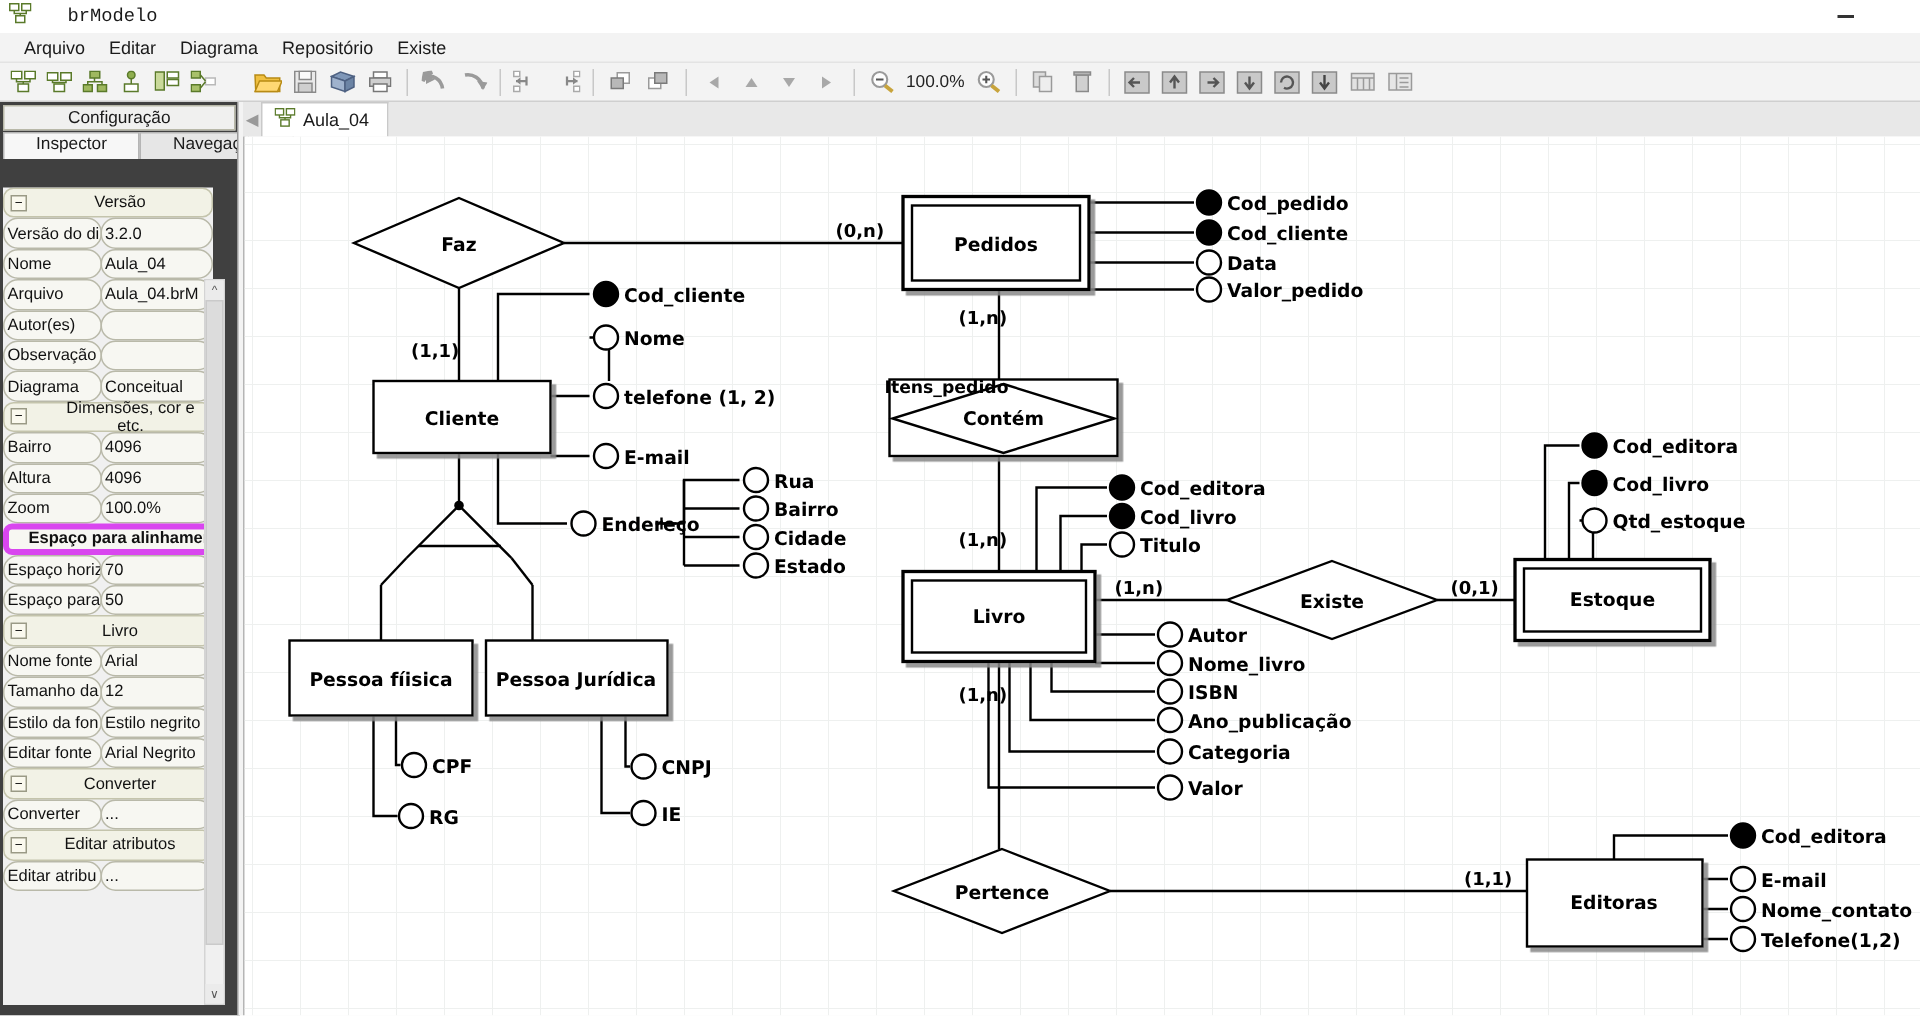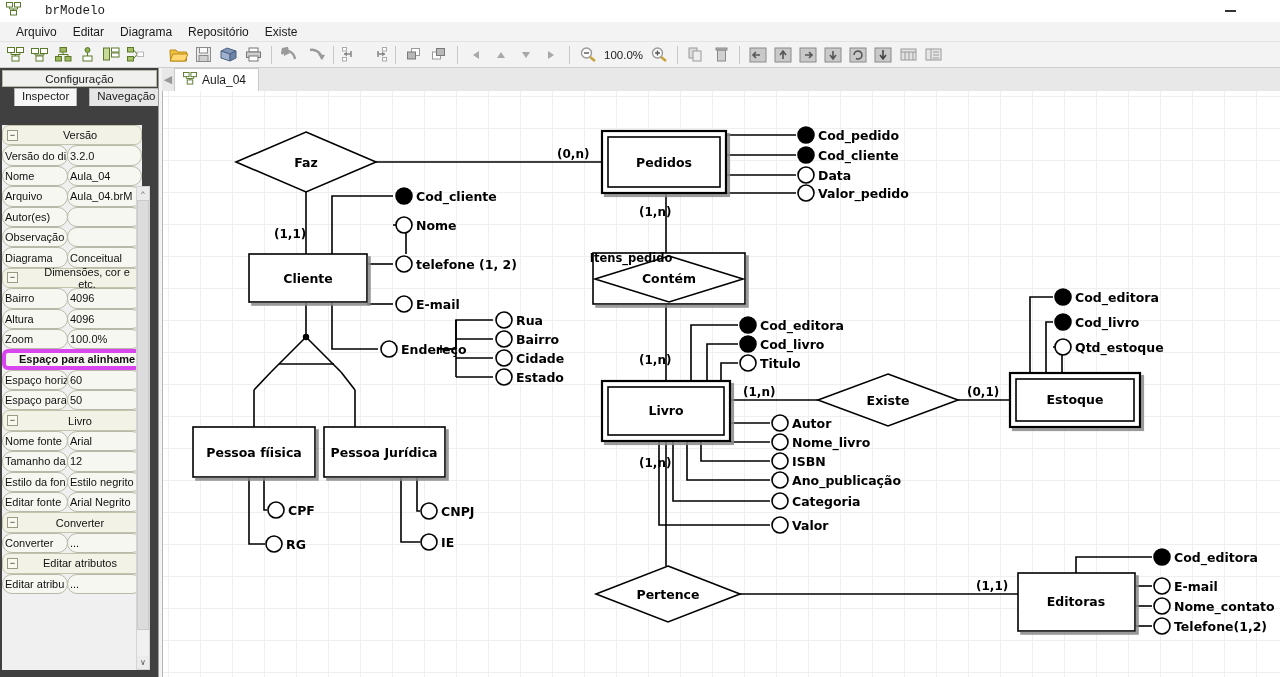--- a/index.html
+++ b/index.html
@@ -62,22 +62,22 @@
     background:#404040;
   }
   .panel-head {
     width:155px; margin:2px 2px 0 2px; height:17px;
     background:#f0f0ef; border:1px solid #b8b8a8;
     display:flex; align-items:center; justify-content:center;
     font-size:11.5px; color:#1a1a1a;
   }
   .tabs-row { display:flex; margin:1px 2px 0 2px; height:18px; }
   .tab {
-    font-size:11.5px; padding:1px 7px; border:1px solid #b5b5b5; border-bottom:none;
-    background:#e6e6e6; color:#1a1a1a;margin-left:12px;
+    font-size:11.5px; padding:1px 21px; border:1px solid #b5b5b5; border-bottom:none;
+    background:#e6e6e6; color:#1a1a1a;
   }
   .tab.active { background:#f7f7f7; }
   .proplist {
     position:absolute; left:2px; top:57px; width:140px; height:545px;
     background:#f0f0f0; overflow:hidden;
   }
   .prow {
     display:flex; height:20.4px; align-items:stretch;
   }
   .pcell {
@@ -463,21 +463,21 @@
       <div class="prow">
         <div class="pcell pkey">Zoom</div>
         <div class="pcell pval">100.0%</div>
       </div>
 
       <div class="prow">
         <div class="pwide">Espaço para alinhamento</div>
       </div>
       <div class="prow">
         <div class="pcell pkey">Espaço horiz</div>
-        <div class="pcell pval">60</div>
+        <div class="pcell pval">70</div>
       </div>
       <div class="prow">
         <div class="pcell pkey">Espaço para</div>
         <div class="pcell pval">50</div>
       </div>
 
       <div class="prow">
         <div class="pgroup">
             <span class="minus">−</span>
             <span class="glabel">Livro</span>

